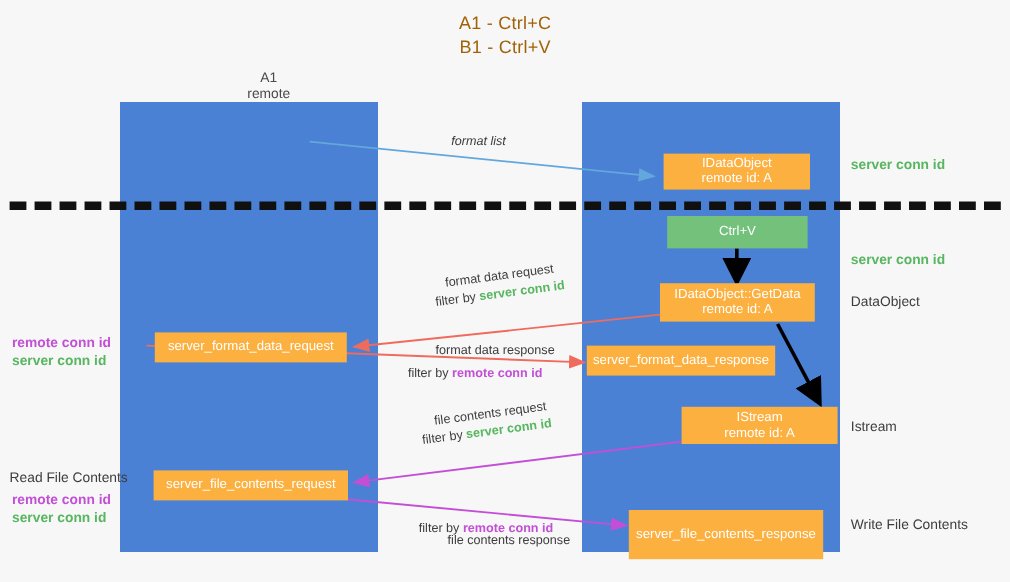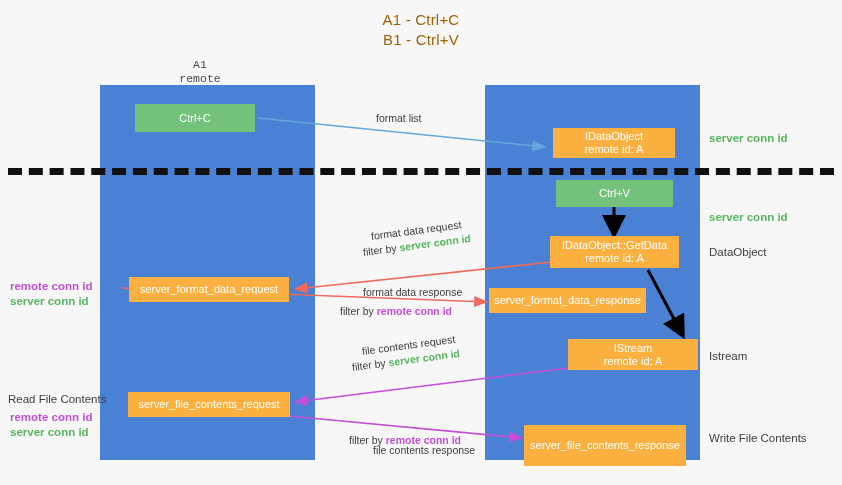--- a/index.html
+++ b/index.html
@@ -105,21 +105,21 @@
 </head>
 <body>
 
 <div id="stage">
 
   <div class="title">
     <span>A1 - Ctrl+C</span><br>
     <span>B1 - Ctrl+V</span>
   </div>
 
-  <div class="lane-head" style="left:120px; top:58px;font-family:Liberation Mono, monospace;">
+  <div class="lane-head" style="left:144px; top:58px;">
     <span class="l1">A1</span>
     <span class="l2">remote</span>
   </div>
 
   <div class="lane" id="lane-a1"></div>
   <div class="lane" id="lane-b1"></div>
 
   <svg class="arrows">
     <defs>
       <marker id="ah-blue" markerWidth="9" markerHeight="7" refX="8" refY="3.5" orient="auto">
@@ -146,23 +146,20 @@
 
     <line x1="122" y1="288" x2="487" y2="302" stroke="#ef6b5e" stroke-width="1.6" marker-end="url(#ah-red)"></line>
 
     <line x1="568" y1="368" x2="295" y2="402" stroke="#c34fd6" stroke-width="1.6" marker-end="url(#ah-magenta)"></line>
 
     <line x1="225" y1="410" x2="522" y2="438" stroke="#c34fd6" stroke-width="1.6" marker-end="url(#ah-magenta)"></line>
   </svg>
 
   <div class="divider"></div>
 
-  <div class="node green" style="left:135px; top:104px; width:120px; height:28px;">
-    <span class="ln">Ctrl+C</span>
-  </div>
 
   <div class="node orange" style="left:553px; top:128px; width:122px; height:30px;">
     <span class="ln">IDataObject</span>
     <span class="ln">remote id: A</span>
   </div>
 
   <div class="node green" style="left:556px; top:180px; width:117px; height:27px;">
     <span class="ln">Ctrl+V</span>
   </div>
 
@@ -185,21 +182,21 @@
   </div>
 
   <div class="node orange" style="left:128px; top:392px; width:162px; height:25px;">
     <span class="ln">server_file_contents_request</span>
   </div>
 
   <div class="node orange" style="left:524px; top:425px; width:162px; height:41px;">
     <span class="ln">server_file_contents_response</span>
   </div>
 
-  <div class="edge-label" style="left:376px; top:111px;">format list</div>
+  <div class="edge-label" style="left:376px; top:111px;font-style:italic;">format list</div>
 
   <div class="edge-label rot-up" style="left:371px; top:229px;">format data request</div>
   <div class="edge-label rot-up" style="left:363px; top:245px;">
     <span>filter by </span><span class="green-txt">server conn id</span>
   </div>
 
   <div class="edge-label" style="left:363px; top:285px;">format data response</div>
   <div class="edge-label" style="left:340px; top:304px;">
     <span>filter by </span><span class="magenta-txt">remote conn id</span>
   </div>

